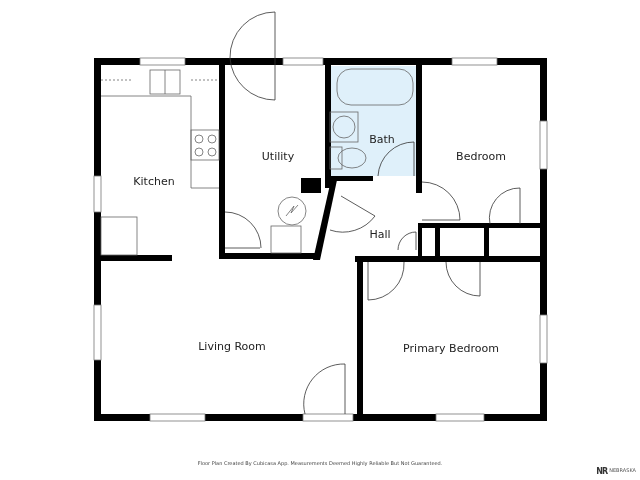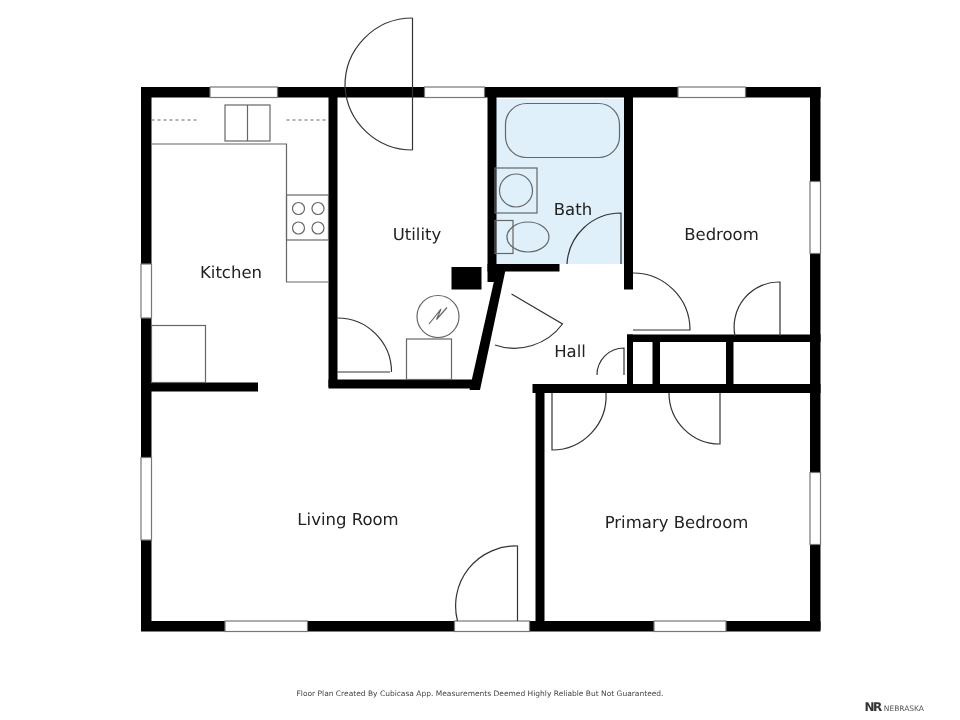--- a/index.html
+++ b/index.html
@@ -1,20 +1,20 @@
 <!DOCTYPE html>
 <html><head>
 <meta charset="utf-8">
 <style>
   html, body { margin:0; padding:0; background:#ffffff; }
   body { width:640px; height:480px; position:relative; overflow:hidden; font-family:"DejaVu Sans", sans-serif; }
   svg { position:absolute; left:0; top:0; }
   .label { font-family:"DejaVu Sans", sans-serif; font-size:11px; fill:#222; }
   .footer { position:absolute; left:0; width:640px; top:460px; text-align:center; font-size:5px; color:#444; font-family:"DejaVu Sans", sans-serif; }
-  .logo { position:absolute; right:24px; top:467px; font-size:5px; color:#555; font-family:"DejaVu Sans", sans-serif; display:flex; align-items:flex-end; gap:2px; }
+  .logo { position:absolute; right:4px; top:467px; font-size:5px; color:#555; font-family:"DejaVu Sans", sans-serif; display:flex; align-items:flex-start; gap:2px; }
   .logo .mark { font-weight:bold; font-size:8px; color:#333; letter-spacing:-1px; }
 </style>
 </head>
 <body>
 
 <svg width="640" height="480" viewBox="0 0 640 480">
 
   <rect x="330" y="66" width="88" height="110" fill="#dff0fa"></rect>
 
   <g fill="#000">

